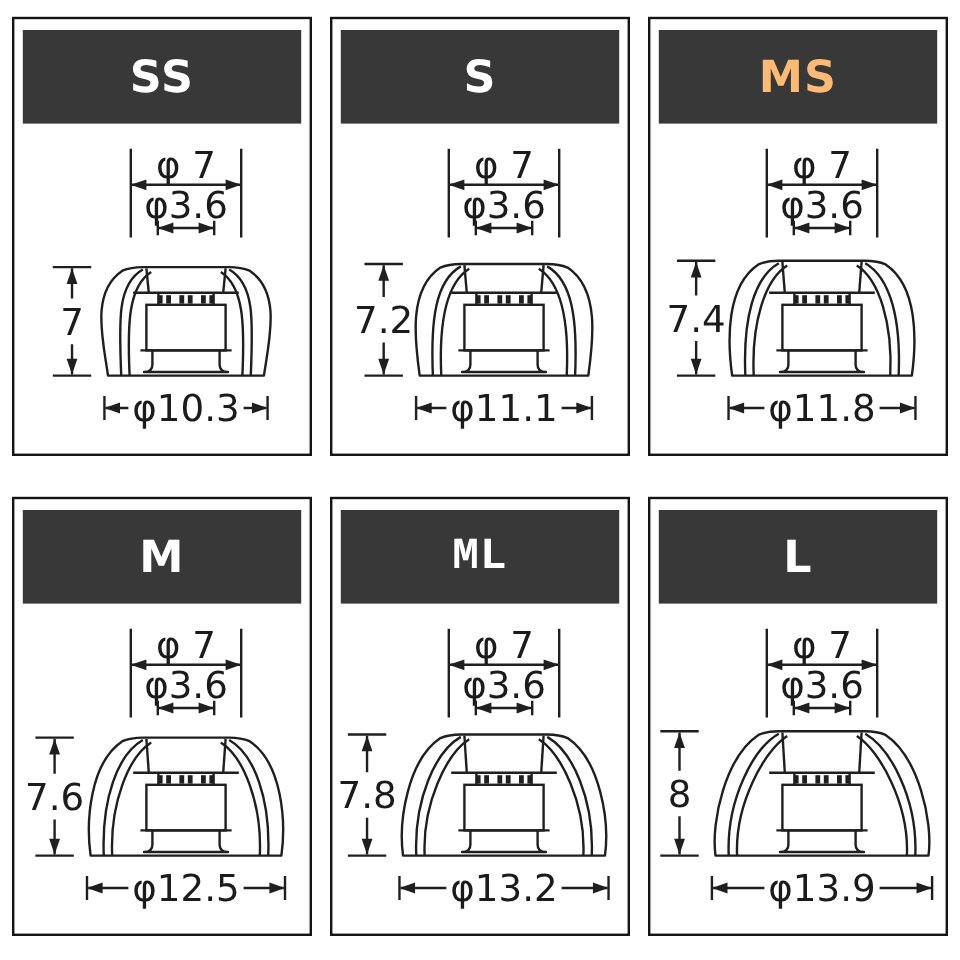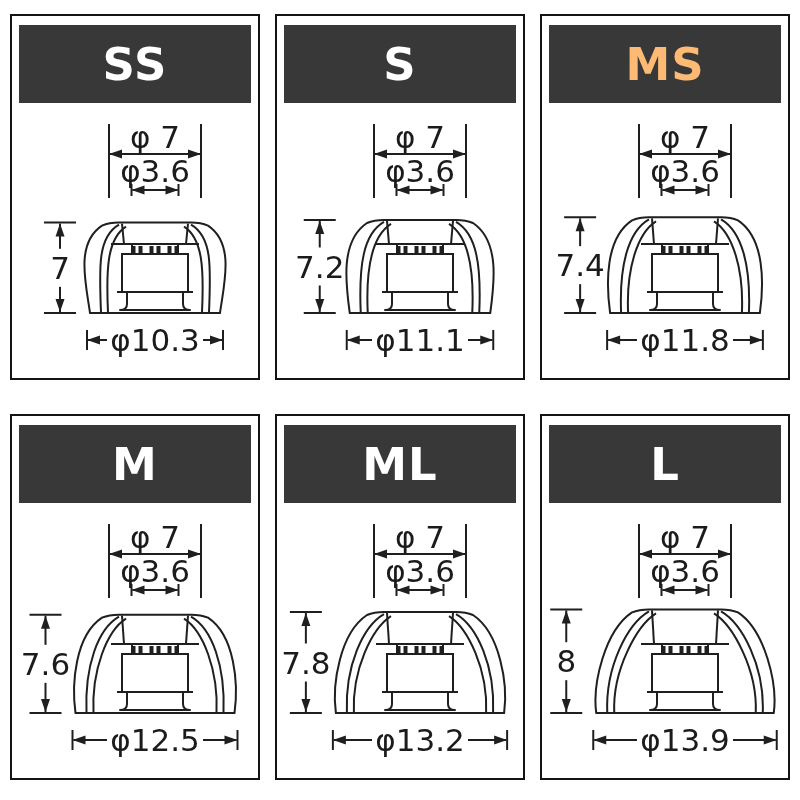--- a/index.html
+++ b/index.html
@@ -9,21 +9,21 @@
     grid-template-columns:repeat(3,250px);
     grid-template-rows:repeat(2,366px);
     column-gap:15px;row-gap:34px;
     justify-content:start;align-content:start;
     font-family:"DejaVu Sans","Liberation Sans",sans-serif;
     background:#ffffff;
   }
   .panel{position:relative;border:2px solid #141414;background:#fff;box-sizing:border-box;}
   .header{position:absolute;top:9px;left:7px;right:7px;height:78px;
     display:flex;align-items:center;justify-content:center;}
-  .size-label{font-weight:700;font-size:45px;line-height:1;letter-spacing:1px;}
+  .size-label{font-weight:700;font-size:37px;line-height:1;letter-spacing:1px;}
   svg.spec{position:absolute;left:0;top:86px;display:block;}
   svg.spec text{font-family:"DejaVu Sans","Liberation Sans",sans-serif;}
 </style>
 </head>
 <body>
 
 <div id="board">
   <section class="panel">
     <div class="header" style="background: rgb(56, 56, 56);">
       <span class="size-label" style="color: rgb(255, 255, 255);">SS</span>
@@ -254,21 +254,21 @@
         <line x1="225.5" y1="228" x2="225.5" y2="248" stroke="#1f1f1f" stroke-width="2"></line>
         <line x1="61.5" y1="238" x2="95" y2="238" stroke="#1f1f1f" stroke-width="2"></line>
         <line x1="191" y1="238" x2="224.5" y2="238" stroke="#1f1f1f" stroke-width="2"></line>
         <polygon points="60.5,238 73.5,233.5 73.5,242.5" fill="#1f1f1f"></polygon>
         <polygon points="225.5,238 212.5,233.5 212.5,242.5" fill="#1f1f1f"></polygon>
         <text x="143" y="238" text-anchor="middle" font-size="31" fill="#1b1b1b" dy="0.36em">φ12.5</text>
       </svg>
   </section>
 
   <section class="panel">
-    <div class="header" style="background: rgb(56, 56, 56);">
+    <div class="header" style="background: rgb(56, 56, 56); font-family: Liberation Mono, monospace;">
       <span class="size-label" style="color: rgb(255, 255, 255);">ML</span>
     </div>
     <svg class="spec" width="246" height="276" viewBox="0 0 246 276">
         <line x1="97" y1="22" x2="97" y2="96" stroke="#1f1f1f" stroke-width="2"></line>
         <line x1="189" y1="22" x2="189" y2="96" stroke="#1f1f1f" stroke-width="2"></line>
         <text x="143" y="46" text-anchor="middle" font-size="31" fill="#1b1b1b">φ 7</text>
         <line x1="98" y1="52" x2="188" y2="52" stroke="#1f1f1f" stroke-width="2"></line>
         <polygon points="97,52 110,47.5 110,56.5" fill="#1f1f1f"></polygon>
         <polygon points="189,52 176,47.5 176,56.5" fill="#1f1f1f"></polygon>
         <text x="143" y="80" text-anchor="middle" font-size="31" fill="#1b1b1b">φ3.6</text>

